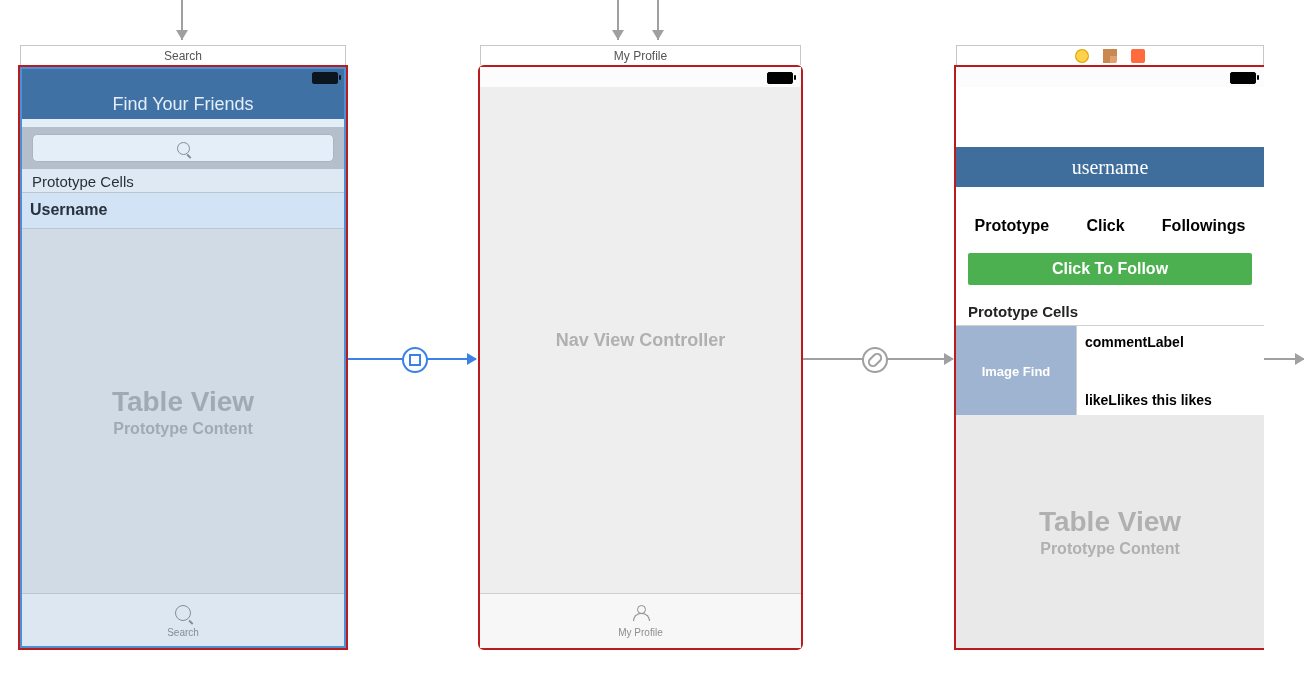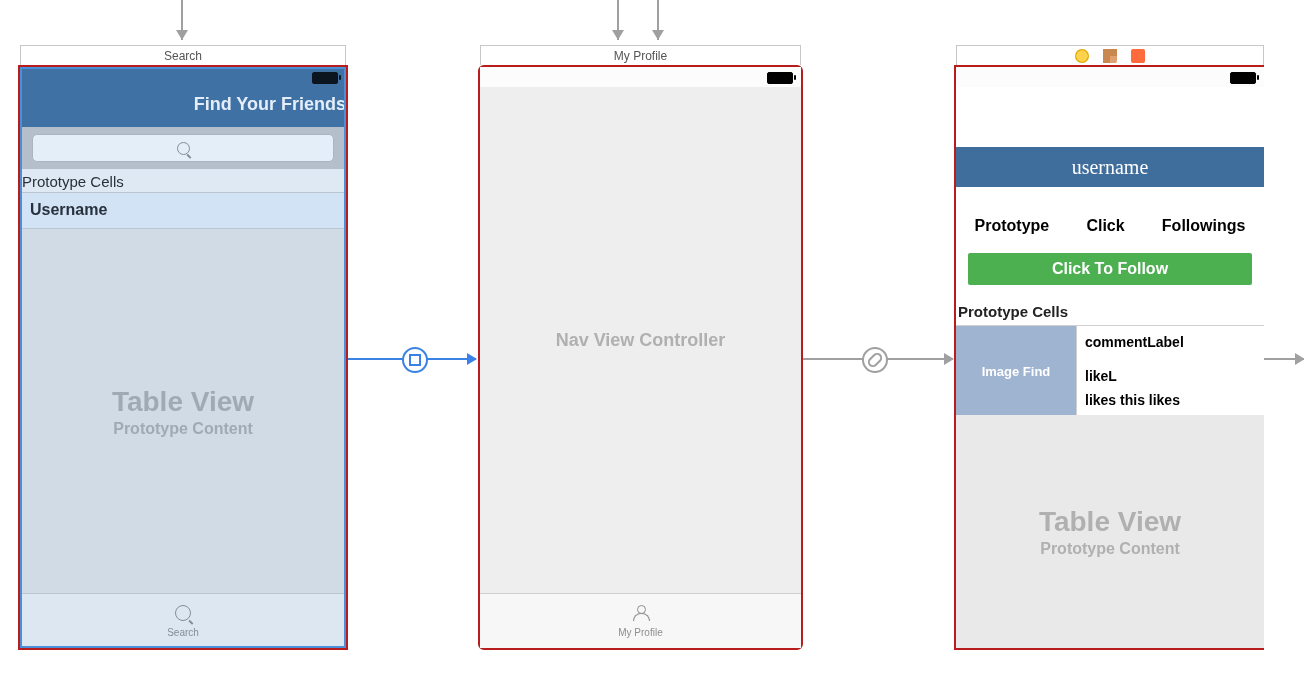--- a/index.html
+++ b/index.html
@@ -106,43 +106,43 @@
   .sel-overlay {
     position:absolute;inset:0;
     border:2px solid #4a90d9;
     background: rgba(74,144,217,0.15);
     pointer-events:none;
     box-sizing:border-box;
   }
   .nav-bar {
     position: absolute;
     top: 0; left:0; right:0;
-    height: 60px;
+    height: 52px;
     background: #3f6d9c;
     color: #fff;
-    text-align: right;
+    text-align: center;
     font-size: 18px;
     line-height: 75px;
-    font-weight: 700;
+    font-weight: 400;
   }
   .search-wrap {
     position:absolute;top:60px;left:0;right:0;height:42px;
     background:#c8c8cb;display:flex;align-items:center;justify-content:center;
   }
   .search-field {
     width: 92%; height: 26px; background:#fff;border-radius:5px;
     border:1px solid #bdbdbd; display:flex;align-items:center;justify-content:center;
     color:#8e8e8e;font-size:13px;
   }
   .mag { width:11px;height:11px;border:1.5px solid #8e8e8e;border-radius:50%;position:relative;}
   .mag::after{content:"";position:absolute;width:1.5px;height:5px;background:#8e8e8e;bottom:-5px;right:-1px;transform:rotate(-45deg);}
 
   .proto-label {
     position:absolute;left:0;right:0;top:102px;height:24px;
-    font-size:15px;color:#222;padding:4px 10px 0 2px;
+    font-size:15px;color:#222;padding:4px 10px 0 12px;
     border-bottom:1px solid #d0d0d0;background:#fafafa;
     box-sizing:border-box;
   }
   .cell-row {
     position:absolute;left:0;right:0;top:126px;height:36px;
     background:#eaf2fb;border-bottom:1px solid #d0d0d0;
     font-size:16px;font-weight:700;color:#222;
     padding:8px 10px;box-sizing:border-box;
   }
   .tv-bg {
@@ -183,21 +183,21 @@
   .follow-btn{
     position:absolute;top:186px;left:12px;right:12px;height:32px;background:#4caf50;color:#fff;
     font-weight:700;font-size:16px;text-align:center;line-height:32px;border-radius:2px;
   }
   #scene3 .proto-label{top:232px;background:transparent;border:none;font-weight:600;}
   #scene3 .cell2{
     position:absolute;top:258px;left:0;right:0;height:90px;border-top:1px solid #d0d0d0;border-bottom:1px solid #d0d0d0;display:flex;
   }
   .cell2 .iv{width:120px;background:#9fb4d0;color:#fff;display:flex;align-items:center;justify-content:center;font-weight:700;font-size:13px;border-right:1px solid #d0d0d0;}
   .cell2 .rt{flex:1;padding:8px 8px;font-weight:700;font-size:14px;display:flex;flex-direction:column;justify-content:space-between;}
-  .cell2 .rt .bot{display:flex;gap:8px;flex-direction:column;}
+  .cell2 .rt .bot{display:flex;gap:0;}
   #scene3 .tv-bg{top:348px;bottom:0;}
 
   
   .id-icons{
     position:absolute;top:-22px;left:0;right:0;height:20px;border:1px solid #c7c7c7;border-bottom:none;background:#fff;box-sizing:border-box;
     display:flex;align-items:center;justify-content:center;gap:14px;
   }
   .ic{width:14px;height:14px;border-radius:50%;}
   .ic.gold{background:radial-gradient(circle,#ffd24d 55%,#e0a800 60%);}
   .ic.cube{border-radius:2px;background:#e0a070;position:relative;}

